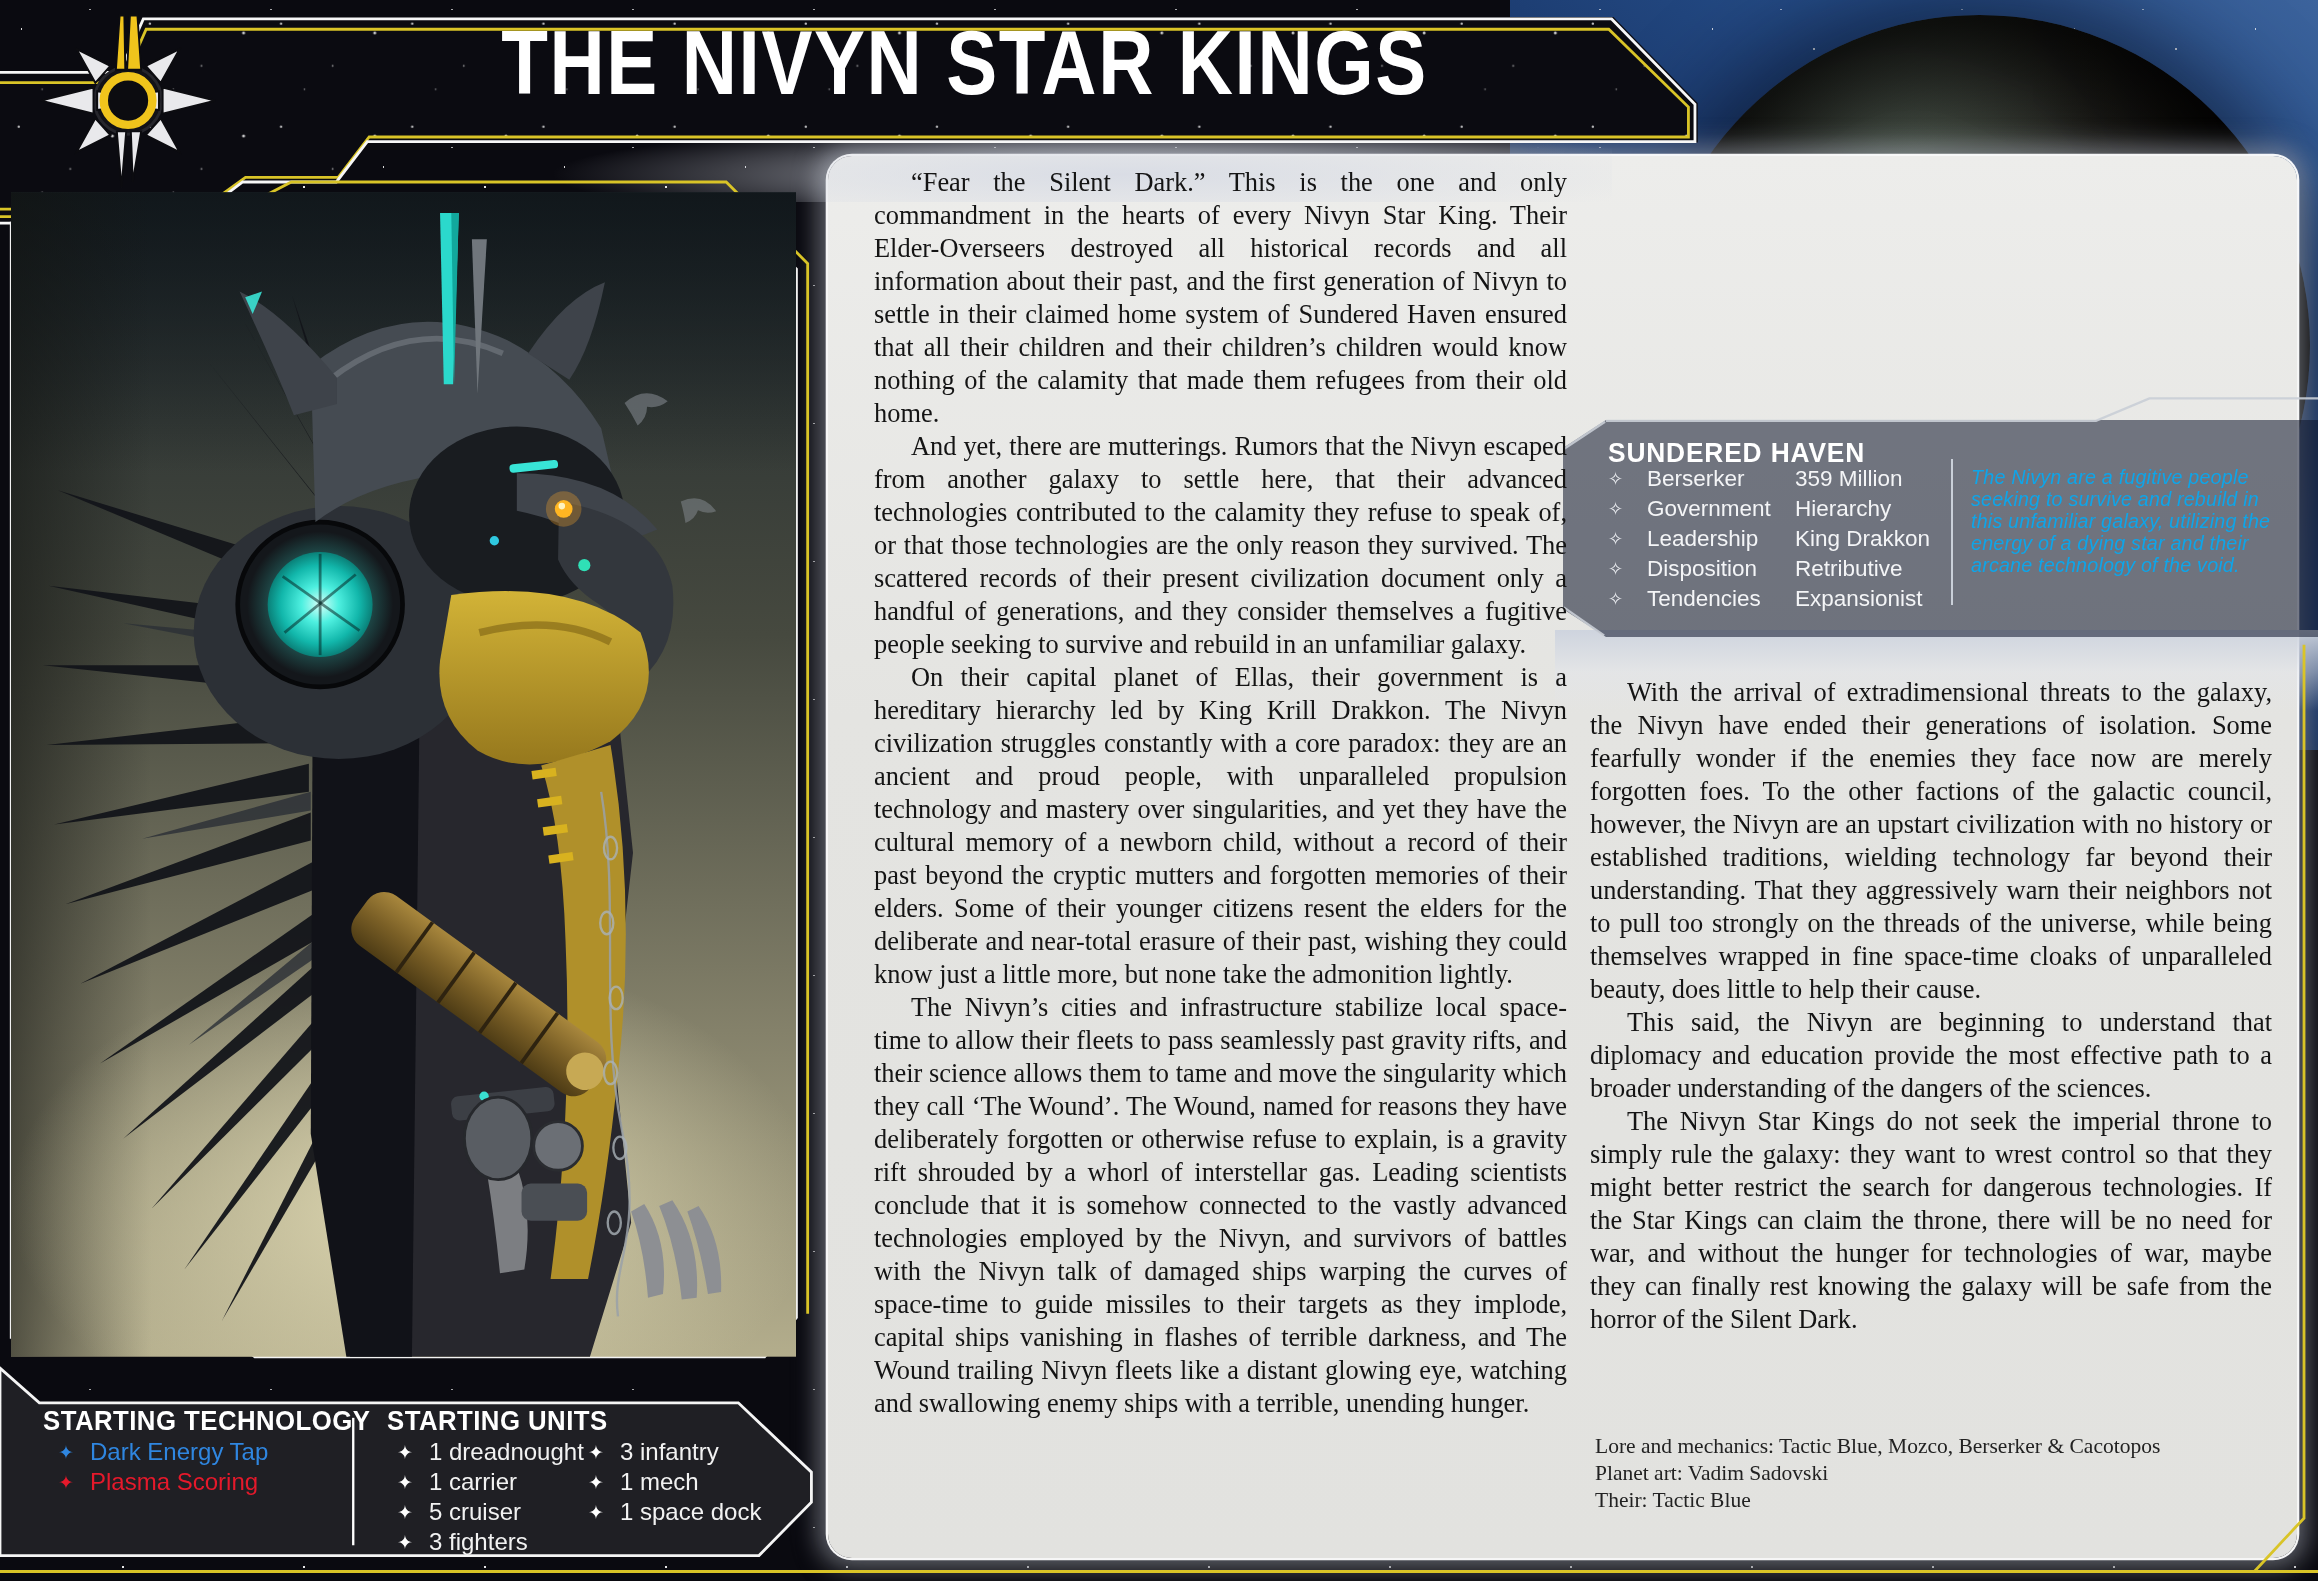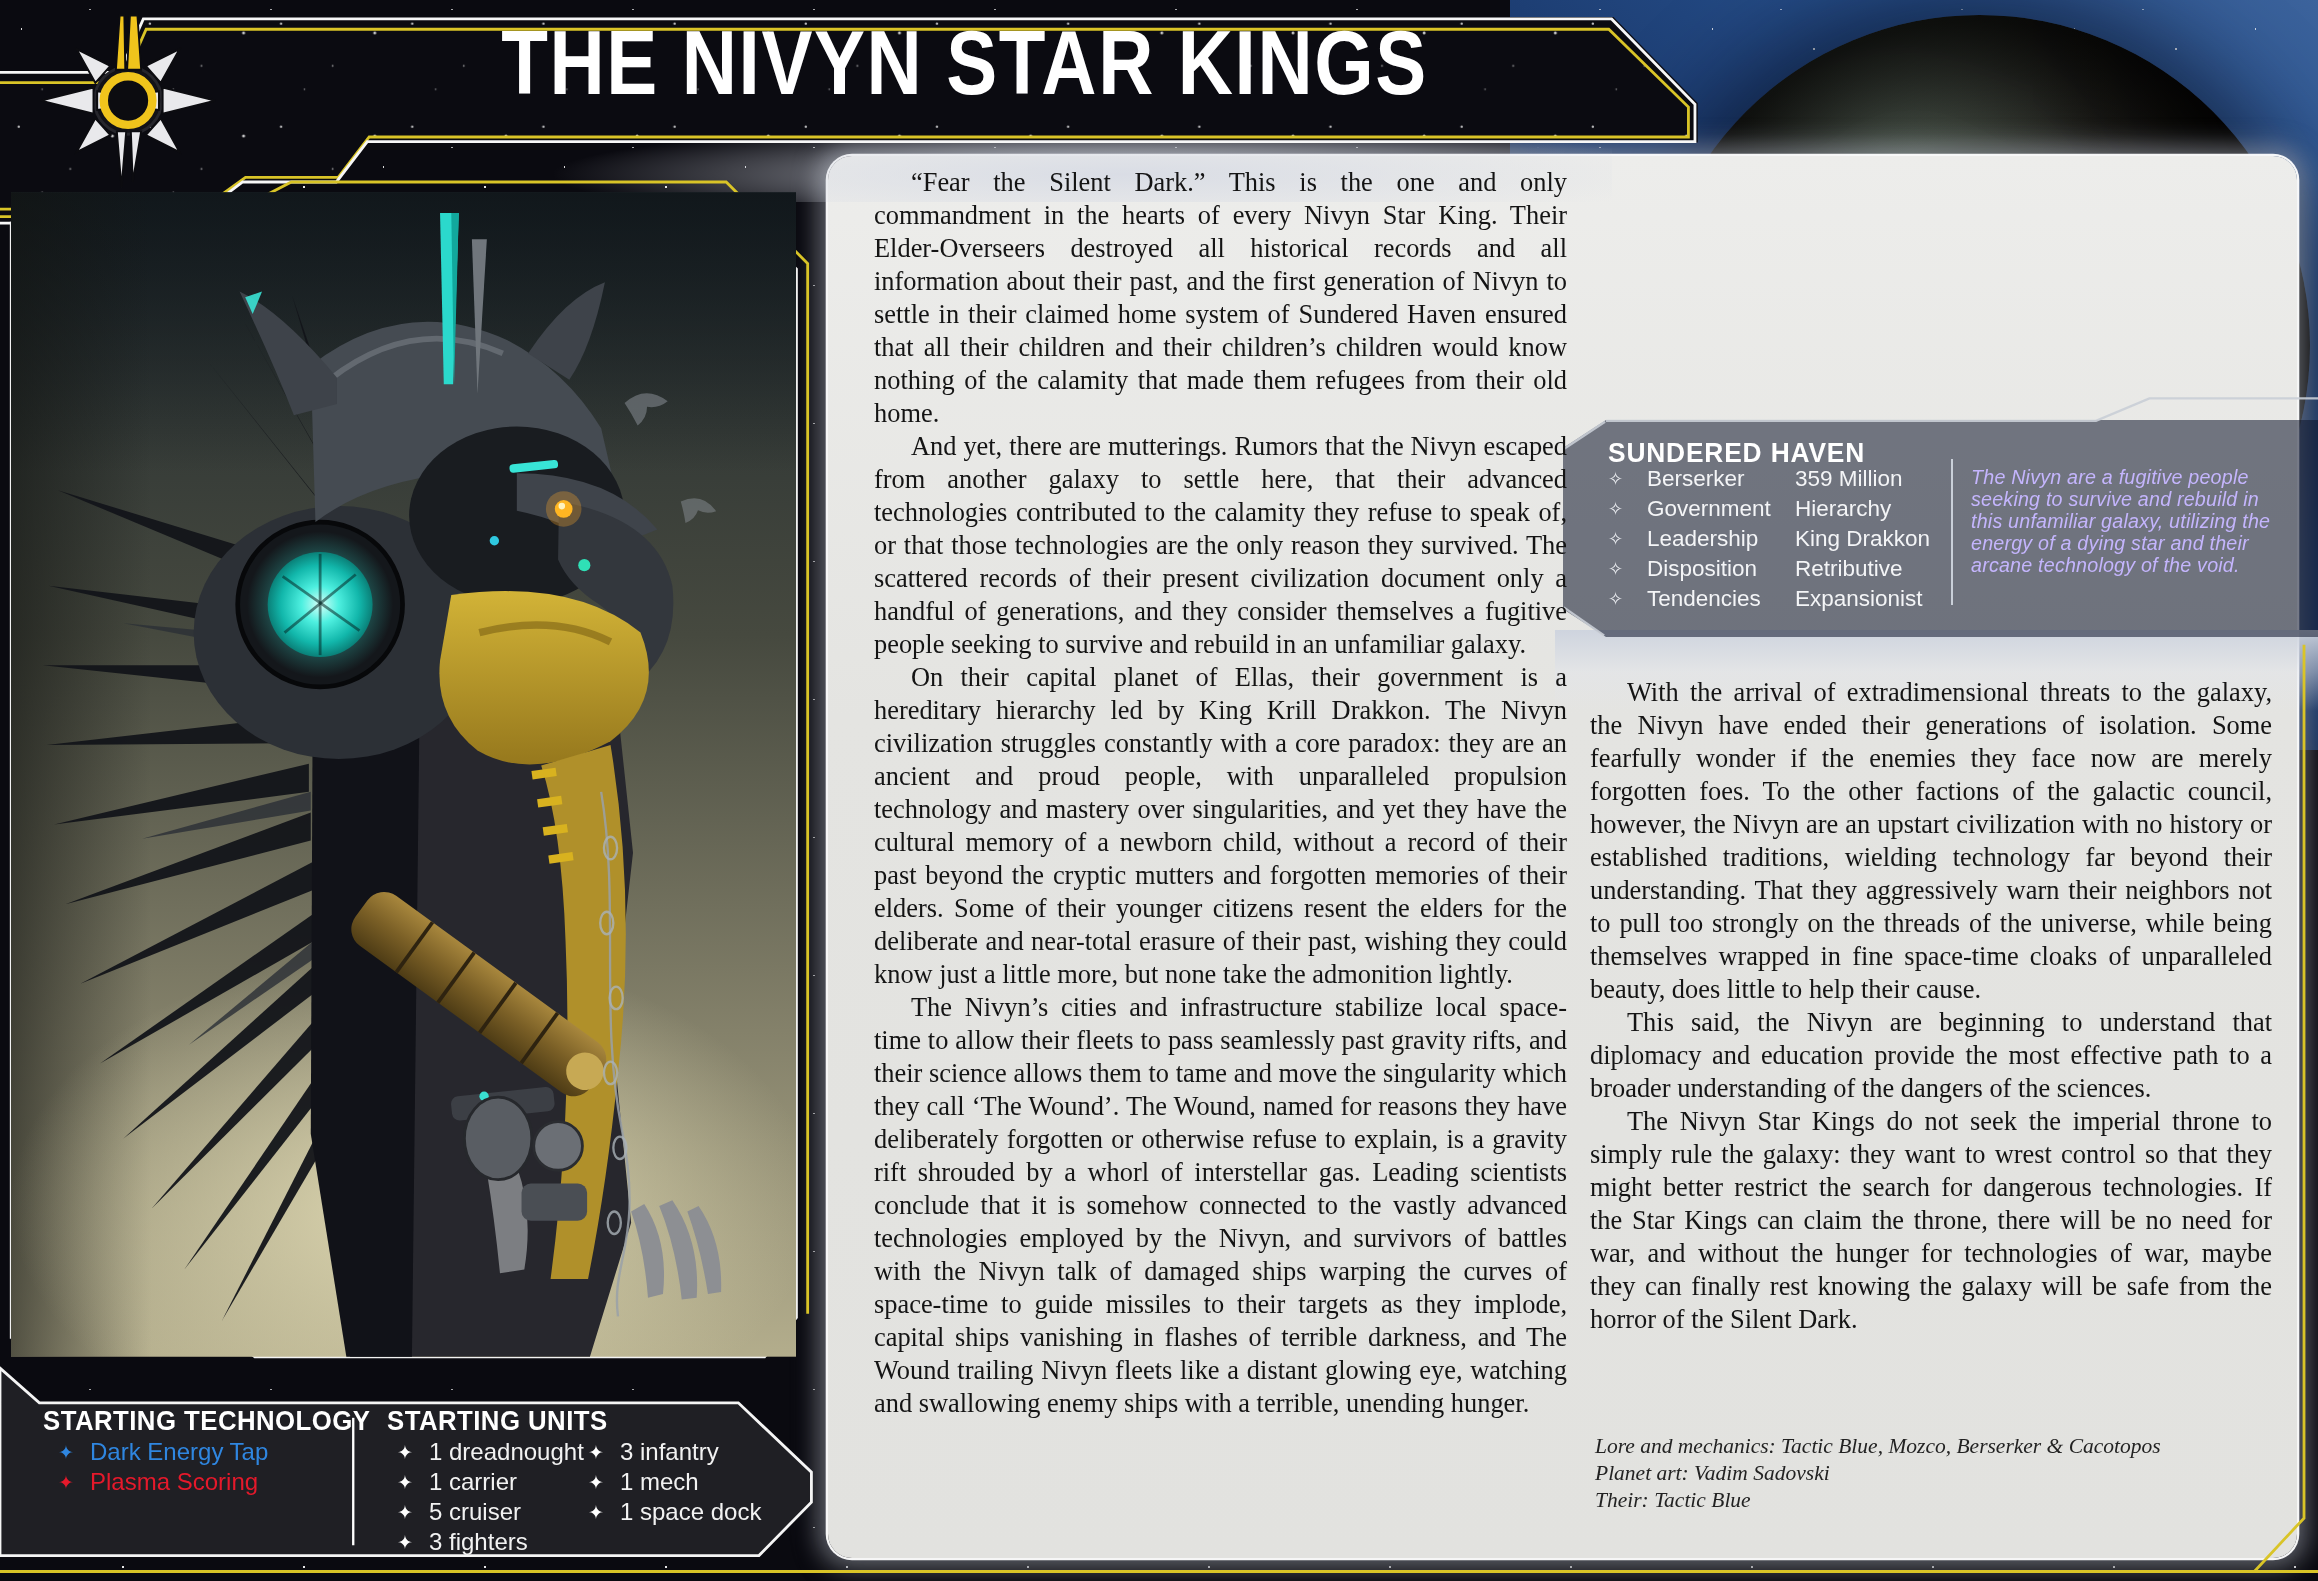--- a/index.html
+++ b/index.html
@@ -43,30 +43,30 @@
   .haven-strip{position:absolute;left:1563px;top:420px;width:756px;height:217px;
     background:rgba(12,20,42,.55);
     clip-path:polygon(43px 0, 100% 0, 100% 100%, 43px 100%, 0 calc(100% - 28px), 0 28px);}
   .haven-name{position:absolute;left:1608px;top:437px;color:#fff;font-weight:700;font-size:28px;
     letter-spacing:0.9px;transform:scaleX(.94);transform-origin:left;white-space:nowrap;}
   .stat-row{position:absolute;left:1608px;height:29px;display:flex;align-items:center;color:#f4f5f7;font-size:22.5px;}
   .stat-bullet{width:39px;font-family:"DejaVu Sans",sans-serif;font-size:18px;color:#eef0f4;}
   .stat-label{width:148px;}
   .stat-value{white-space:nowrap;}
   .haven-divider{position:absolute;left:1951px;top:459px;width:1.9px;height:146px;background:rgba(225,231,240,.8);}
-  .haven-quote{position:absolute;left:1971px;top:466px;width:315px;color:#c4b5fd;
+  .haven-quote{position:absolute;left:1971px;top:466px;width:315px;color:#0ea5e9;
     font-style:italic;font-size:19.7px;line-height:22px;letter-spacing:0.2px;}
   
   .lore{position:absolute;color:#141414;font-family:"Liberation Serif",serif;font-size:26.4px;
         line-height:33px;text-align:justify;}
   .lore p{margin:0;text-indent:37px;}
   .lore-left{left:874px;top:166px;width:693px;}
   .lore-right{left:1590px;top:676px;width:682px;}
   .credits{position:absolute;left:1595px;top:1433px;width:693px;color:#222;
-    font-family:"Liberation Serif",serif;font-style:italic;font-size:21.5px;line-height:27px;}
+    font-family:"Liberation Serif",serif;font-size:21.5px;line-height:27px;}
   
   .title-wrap{position:absolute;left:403px;top:11.2px;width:1124px;height:122px;
     display:flex;align-items:flex-start;justify-content:center;}
   .title-text{color:#fff;font-weight:700;font-size:91px;letter-spacing:1.9px;white-space:nowrap;
     transform:scaleX(.84);}
   
   .sigil{position:absolute;left:28px;top:7.5px;}
   
   .panel-head{position:absolute;color:#fff;font-weight:700;font-size:28px;letter-spacing:0.5px;
     transform:scaleX(.92);transform-origin:left;white-space:nowrap;}

